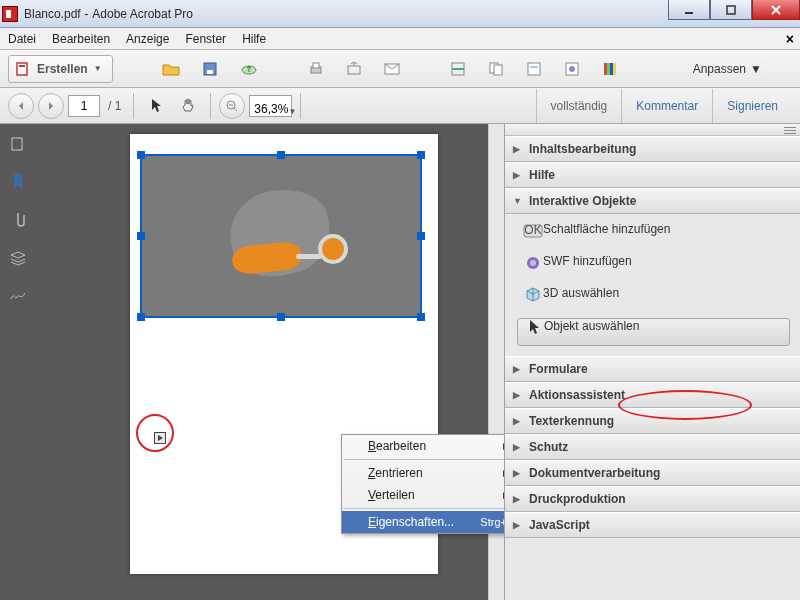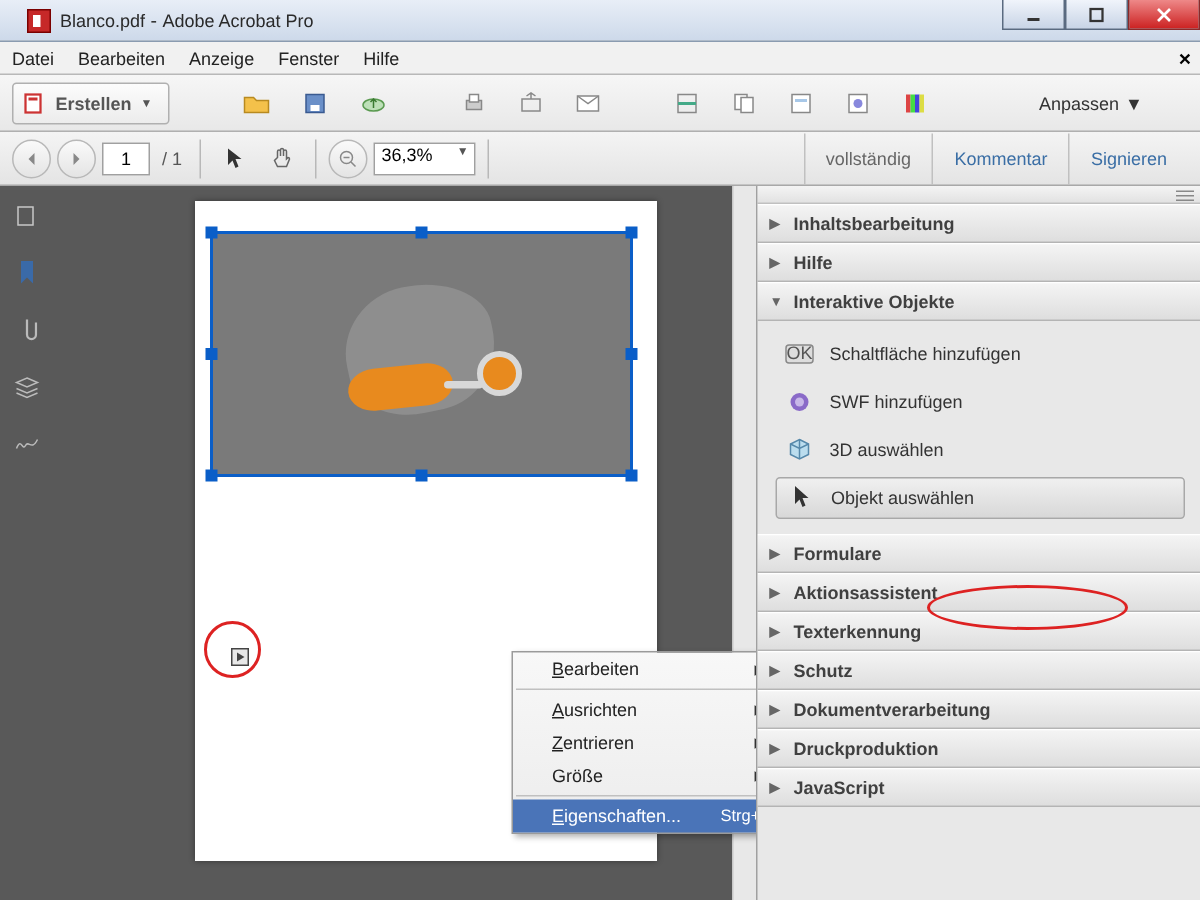--- a/index.html
+++ b/index.html
@@ -1,18 +1,18 @@
 <!DOCTYPE html>
 <html><head>
 <meta charset="utf-8">
 <style>
 *{box-sizing:border-box;margin:0;padding:0;font-family:"Segoe UI",Tahoma,sans-serif;font-size:12px;-webkit-user-select:none;user-select:none}
 body{background:#dcdcdc;overflow:hidden;width:800px;height:600px}
 
-.titlebar{height:28px;background:linear-gradient(#e8eef7,#cdd9ea);border-bottom:1px solid #8a9bb0;display:flex;align-items:center;padding-left:18px;position:relative}
+.titlebar{height:28px;background:linear-gradient(#e8eef7,#cdd9ea);border-bottom:1px solid #8a9bb0;display:flex;align-items:center;padding-left:2px;position:relative}
 .titlebar .app-icon{width:16px;height:16px;background:#c62828;border:1px solid #7a0000;margin-right:6px;position:relative}
 .titlebar .app-icon::after{content:"";position:absolute;inset:3px 6px 3px 3px;background:#fff}
 .titlebar-text{color:#2a2a2a;font-size:13px}
 .win-btns{position:absolute;right:0;top:0;display:flex;height:20px}
 .win-btn{width:42px;height:20px;border:1px solid #5a6a80;border-top:none;background:linear-gradient(#f0f4fb,#c8d4e6);display:flex;align-items:center;justify-content:center}
 .win-btn.close{width:48px;background:linear-gradient(#e88,#c22);color:#fff;border-color:#8a2a2a}
 .win-btn svg{display:block}
 
 .menubar{height:22px;background:#f1f1f1;border-bottom:1px solid #b8b8b8;display:flex;align-items:center;padding:0 0;position:relative}
 .menubar .mi{padding:2px 8px;color:#222}
@@ -23,21 +23,21 @@
 .tsep{width:1px;height:26px;background:#b8b8b8;margin:0 4px}
 .create-btn{height:28px;padding:0 10px 0 6px;border:1px solid #b0b0b0;border-radius:3px;background:linear-gradient(#fcfcfc,#ececec);display:flex;align-items:center;gap:6px;color:#555;font-weight:600}
 .create-btn .dd{font-size:8px;color:#555}
 .spacer{flex:1}
 .anpassen{display:flex;align-items:center;gap:4px;color:#333;padding:0 6px}
 
 .navbar{height:36px;background:linear-gradient(#f4f4f4,#e4e4e4);border-bottom:1px solid #a8a8a8;display:flex;align-items:center;padding:0 8px;gap:4px}
 .rndbtn{width:26px;height:26px;border:1px solid #b8b8b8;border-radius:13px;background:linear-gradient(#fafafa,#e4e4e4);display:flex;align-items:center;justify-content:center;color:#555}
 .pagenum{width:32px;height:22px;border:1px solid #a0a0a0;background:#fff;text-align:center;line-height:20px}
 .pagecount{color:#555;margin:0 4px}
-.zoombox{width:68px;height:22px;border:1px solid #a0a0a0;background:#fff;display:flex;align-items:flex-start;padding:0 4px;justify-content:space-between}
+.zoombox{width:43px;height:22px;border:1px solid #a0a0a0;background:#fff;display:flex;align-items:flex-end;padding:0 4px;justify-content:space-between}
 .zoombox .dd{font-size:8px;color:#555}
 .right-links{display:flex;align-items:center;gap:0;margin-left:auto}
 .right-links .lk{padding:0 14px;line-height:34px;color:#3a6ea5;border-left:1px solid #c0c0c0}
 .right-links .lk.gray{color:#666}
 
 .content{display:flex;height:476px}
 .leftrail{width:36px;background:#595959;display:flex;flex-direction:column;align-items:center;padding-top:10px;gap:18px}
 .leftrail .ri{width:20px;height:20px;color:#c8c8c8;display:flex;align-items:center;justify-content:center}
 .canvas-area{flex:1;background:#595959;position:relative;overflow:hidden}
 .page{position:absolute;left:94px;top:10px;width:308px;height:440px;background:#fff;box-shadow:0 0 4px rgba(0,0,0,.4)}
@@ -60,21 +60,21 @@
 .ctx-item .sc{position:absolute;right:8px;color:#fff;font-size:11px}
 .ctx-item.hl{background:#4a74b8;color:#fff}
 .ctx-sep{height:1px;background:#c0c0c0;margin:2px 2px}
 .ctx-item u{text-decoration:underline}
 
 .rpanel{width:296px;background:#e8e8e8;border-left:1px solid #a0a0a0;display:flex;flex-direction:column;overflow:hidden}
 .rpanel .thinbar{height:12px;background:linear-gradient(#f4f4f4,#e2e2e2);border-bottom:1px solid #c0c0c0;display:flex;justify-content:flex-end;align-items:center;padding-right:4px}
 .ac-item{height:26px;background:linear-gradient(#f4f4f4,#dedede);border-top:1px solid #fff;border-bottom:1px solid #b4b4b4;display:flex;align-items:center;padding:0 8px;font-weight:700;color:#404040;gap:8px}
 .ac-item .tri{font-size:9px;color:#666;width:8px}
 .tools{padding:8px 10px 10px 12px;display:flex;flex-direction:column;gap:4px}
-.tool{height:28px;display:flex;align-items:center;gap:10px;padding:0 6px;color:#333;border-radius:3px;position:relative}
+.tool{height:28px;display:flex;padding:0 6px;color:#333;border-radius:3px;position:relative}
 .tool .ico{width:20px;height:18px;display:flex;align-items:center;justify-content:center}
 .tool.sel{background:linear-gradient(#f0f0f0,#d8d8d8);border:1px solid #a8a8a8}
 .redcirc2{position:absolute;left:618px;top:390px;width:134px;height:30px;border:2px solid #d22;border-radius:50%/50%;pointer-events:none}
 .scroll-stub{position:absolute;right:0;top:0;width:16px;height:100%;background:#e8e8e8;border-left:1px solid #c8c8c8}
 </style>
 </head>
 <body>
 
 <div class="titlebar">
   <div class="app-icon"></div>
@@ -296,29 +296,25 @@
     <div class="redcirc1"></div>
     <div class="play"></div>
 
     <div class="ctx">
       <div class="ctx-item">
           <span><u>B</u>earbeiten</span>
           <span class="arrow">▶</span>
         </div>
       <div class="ctx-sep"></div>
       <div class="ctx-item">
-          <span><u>A</u>usrichten</span>
-          <span class="arrow">▶</span>
-        </div>
-      <div class="ctx-item">
           <span><u>Z</u>entrieren</span>
           <span class="arrow">▶</span>
         </div>
       <div class="ctx-item">
-          <span>Größe</span>
+          <span><u>V</u>erteilen</span>
           <span class="arrow">▶</span>
         </div>
       <div class="ctx-sep"></div>
       <div class="ctx-item hl">
           <span><u>E</u>igenschaften...</span>
           <span class="sc">Strg+I</span>
         </div>
     </div>
   </div>
 

